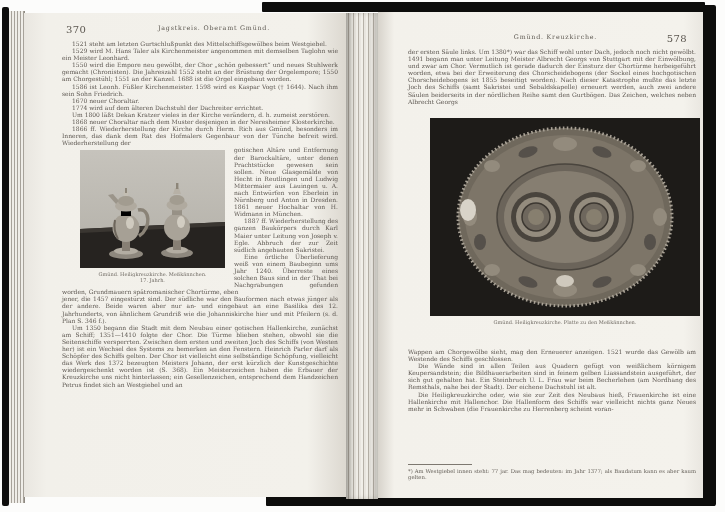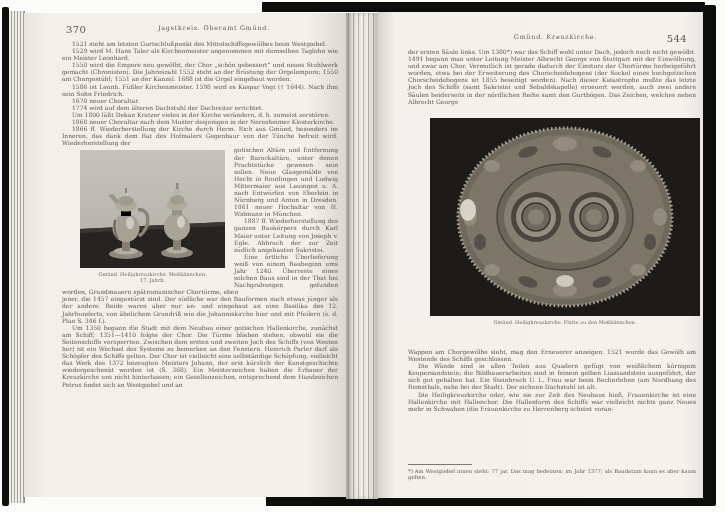--- a/index.html
+++ b/index.html
@@ -122,21 +122,21 @@
       <p>gotischen Altäre und Entfernung der Barockaltäre, unter denen Prachtstücke gewesen sein sollen. Neue Glasgemälde von Hecht in Reutlingen und Ludwig Mittermaier aus Lauingen u. A. nach Entwürfen von Eberlein in Nürnberg und Anton in Dresden. 1861 neuer Hochaltar von H. Widmann in München.</p>
       <p class="ind">1887 ff. Wiederherstellung des ganzen Baukörpers durch Karl Maier unter Leitung von Joseph v. Egle. Abbruch der zur Zeit südlich angebauten Sakristei.</p>
       <p class="ind">Eine örtliche Überlieferung weiß von einem Baubeginn ums Jahr 1240. Überreste eines solchen Baus sind in der That bei Nachgrabungen gefunden worden, Grundmauern spätromanischer Chortürme, eben</p>
       <p>jener, die 1457 eingestürzt sind. Der südliche war den Bauformen nach etwas jünger als der andere. Beide waren aber nur an- und eingebaut an eine Basilika des 12. Jahrhunderts, von ähnlichem Grundriß wie die Johanniskirche hier und mit Pfeilern (s. d. Plan S. 346 f.).</p>
       <p class="ind">Um 1350 begann die Stadt mit dem Neubau einer gotischen Hallenkirche, zunächst am Schiff; 1351—1410 folgte der Chor. Die Türme blieben stehen, obwohl sie die Seitenschiffe versperrten. Zwischen dem ersten und zweiten Joch des Schiffs (von Westen her) ist ein Wechsel des Systems zu bemerken an den Fenstern. Heinrich Parler darf als Schöpfer des Schiffs gelten. Der Chor ist vielleicht eine selbständige Schöpfung, vielleicht das Werk des 1372 bezeugten Meisters Johann, der erst kürzlich der Kunstgeschichte wiedergeschenkt worden ist (S. 368). Ein Meisterzeichen haben die Erbauer der Kreuzkirche uns nicht hinterlassen; ein Gesellenzeichen, entsprechend dem Handzeichen Petrus findet sich an Westgiebel und an</p>
     </div>
   </div>
 
   <div class="abs page" id="page-right">
     <div class="abs running" style="left:70px;top:21px;width:215px;">Gmünd. Kreuzkirche.</div>
-    <div class="abs folio" style="right:16px;top:21px;">544</div>
+    <div class="abs folio" style="right:16px;top:21px;">578</div>
 
     <div class="abs body-text" style="left:30px;top:36px;width:288px;">
       <p>der ersten Säule links. Um 1380*) war das Schiff wohl unter Dach, jedoch noch nicht gewölbt. 1491 begann man unter Leitung Meister Albrecht Georgs von Stuttgart mit der Einwölbung, und zwar am Chor. Vermutlich ist gerade dadurch der Einsturz der Chortürme herbeigeführt worden, etwa bei der Erweiterung des Chorscheidebogens (der Sockel eines hochgotischen Chorscheidebogens ist 1855 beseitigt worden). Nach dieser Katastrophe mußte das letzte Joch des Schiffs (samt Sakristei und Sebaldskapelle) erneuert werden, auch zwei andere Säulen beiderseits in der nördlichen Reihe samt den Gurtbögen. Das Zeichen, welches neben Albrecht Georgs</p>
     </div>
 
     <div class="abs fig-right">
       <svg class="photo" viewBox="0 0 270 198">
         <rect x="0" y="0" width="270" height="198" fill="#1d1b18"></rect>
         <g>
           <ellipse cx="135" cy="99" rx="107" ry="89" fill="#6f6althou85c"></ellipse>

